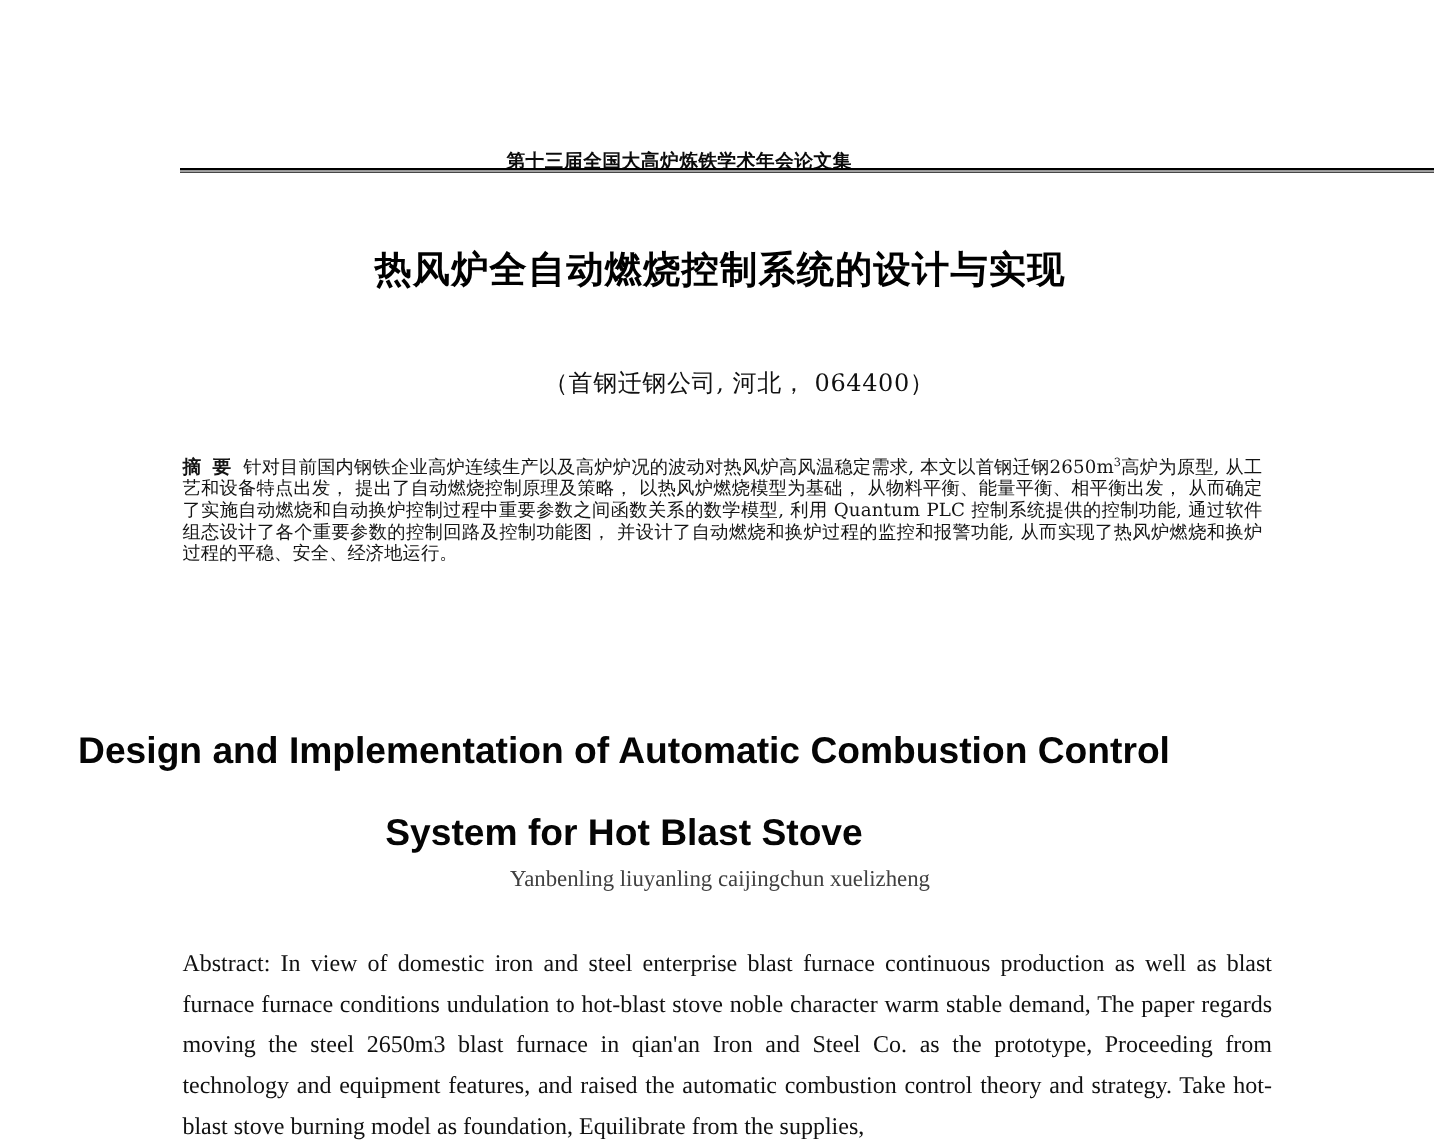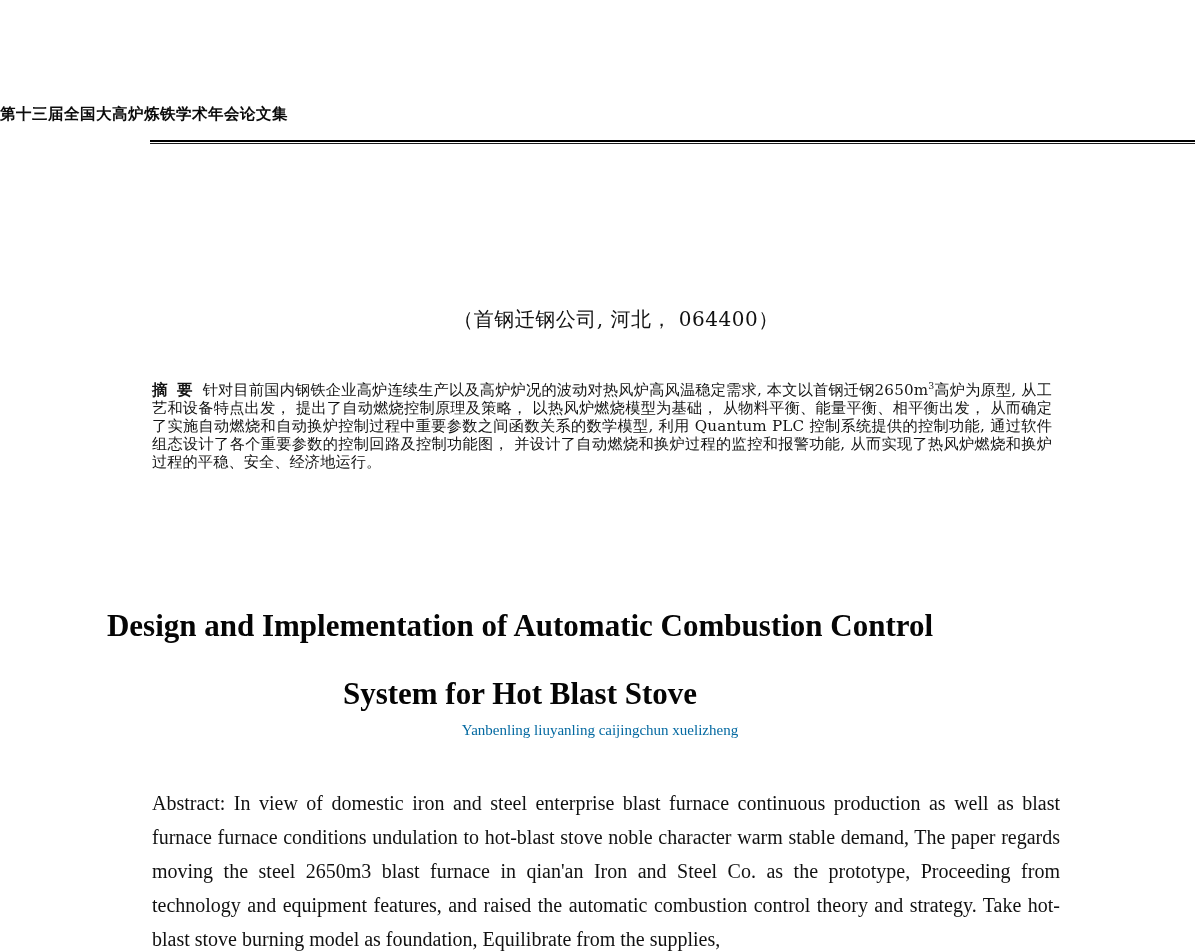--- a/index.html
+++ b/index.html
@@ -15,24 +15,24 @@
     position: relative;
     width: 1200px;
     height: 952px;
     background: #ffffff;
     overflow: hidden;
   }
 
   
   .running-header {
     position: absolute;
-    top: 104px;
+    top: 124px;
     left: 0;
     width: 1132px;
-    text-align: left;
+    text-align: center;
   }
   .running-header .rh-text {
     font-family: "DejaVu Sans", "Liberation Sans", sans-serif;
     font-weight: bold;
     font-size: 15.5px;
     letter-spacing: 0.5px;
     color: #0b0b0b;
   }
   .header-rules {
     position: absolute;
@@ -132,35 +132,35 @@
   }
   sup.unit { font-size: 0.62em; vertical-align: super; }
 
   
   .en-title {
     position: absolute;
     top: 566px;
     left: 0;
     width: 1040px;
     text-align: center;
-    font-family: Liberation Serif, serif;
+    font-family: Liberation Sans, sans-serif;
     font-size: 31px;
     line-height: 68px;
     color: #050505;
   }
   .en-title .ln { display: block; }
   .en-pinyin {
     position: absolute;
     top: 722px;
     left: 0;
     width: 1200px;
     text-align: center;
     font-family: "Liberation Serif", "DejaVu Serif", serif;
-    font-size: 15px;
-    color: #0369a1;
+    font-size: 19px;
+    color: #404040;
   }
 
   
   .en-abstract {
     position: absolute;
     top: 786px;
     left: 152px;
     width: 908px;
     font-family: "Liberation Serif", "DejaVu Serif", serif;
     font-size: 20px;
@@ -181,20 +181,21 @@
 
   <div class="running-header">
     <span class="rh-text">第十三届全国大高炉炼铁学术年会论文集</span>
   </div>
   <div class="header-rules">
     <div class="rule-thick"></div>
     <div class="rule-gap"></div>
     <div class="rule-thin"></div>
   </div>
 
+  <h1 class="cn-title">热风炉全自动燃烧控制系统的设计与实现</h1>
 
 
   <div class="cn-affil">（首钢迁钢公司, 河北， 064400）</div>
 
   <div class="cn-abstract">
     <span class="lbl">摘  要</span><span>针对目前国内钢铁企业高炉连续生产以及高炉炉况的波动对热风炉高风温稳定需求, 本文以首钢迁钢2650m</span><sup class="unit">3</sup><span>高炉为原型, 从工艺和设备特点出发， 提出了自动燃烧控制原理及策略， 以热风炉燃烧模型为基础， 从物料平衡、能量平衡、相平衡出发， 从而确定了实施自动燃烧和自动换炉控制过程中重要参数之间函数关系的数学模型, 利用 Quantum PLC 控制系统提供的控制功能, 通过软件组态设计了各个重要参数的控制回路及控制功能图， 并设计了自动燃烧和换炉过程的监控和报警功能, 从而实现了热风炉燃烧和换炉过程的平稳、安全、经济地运行。</span>
   </div>
 
 
   <h2 class="en-title">

